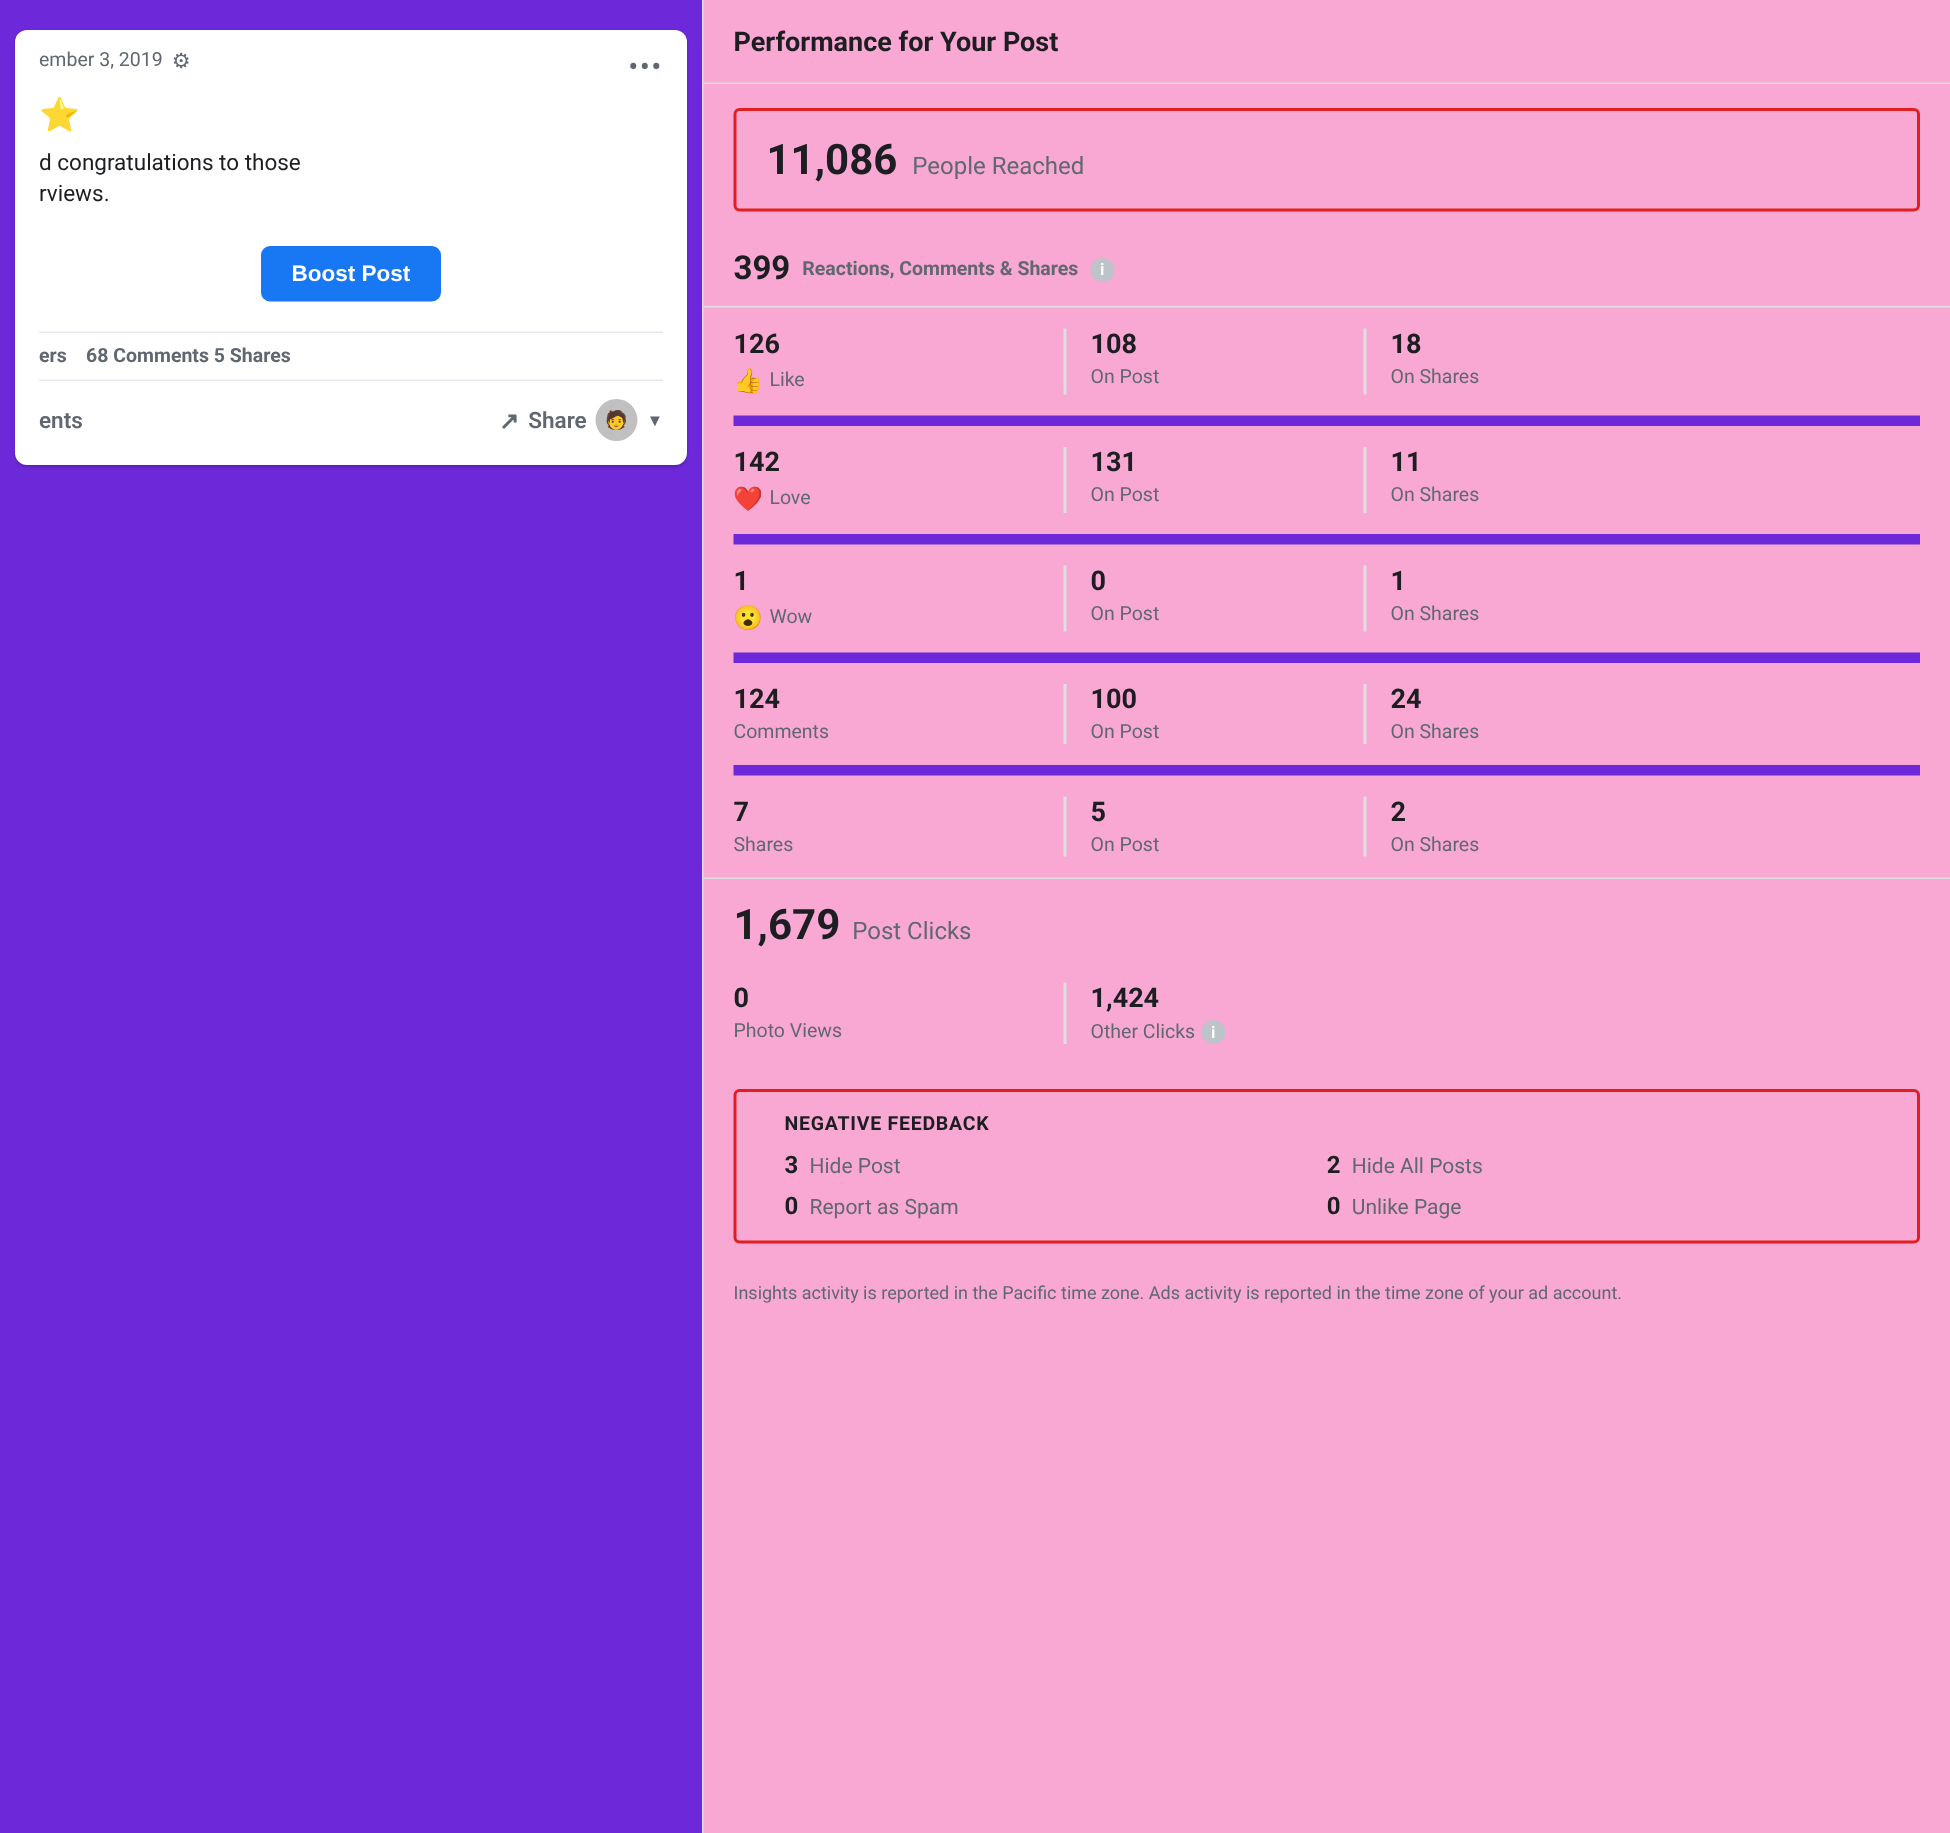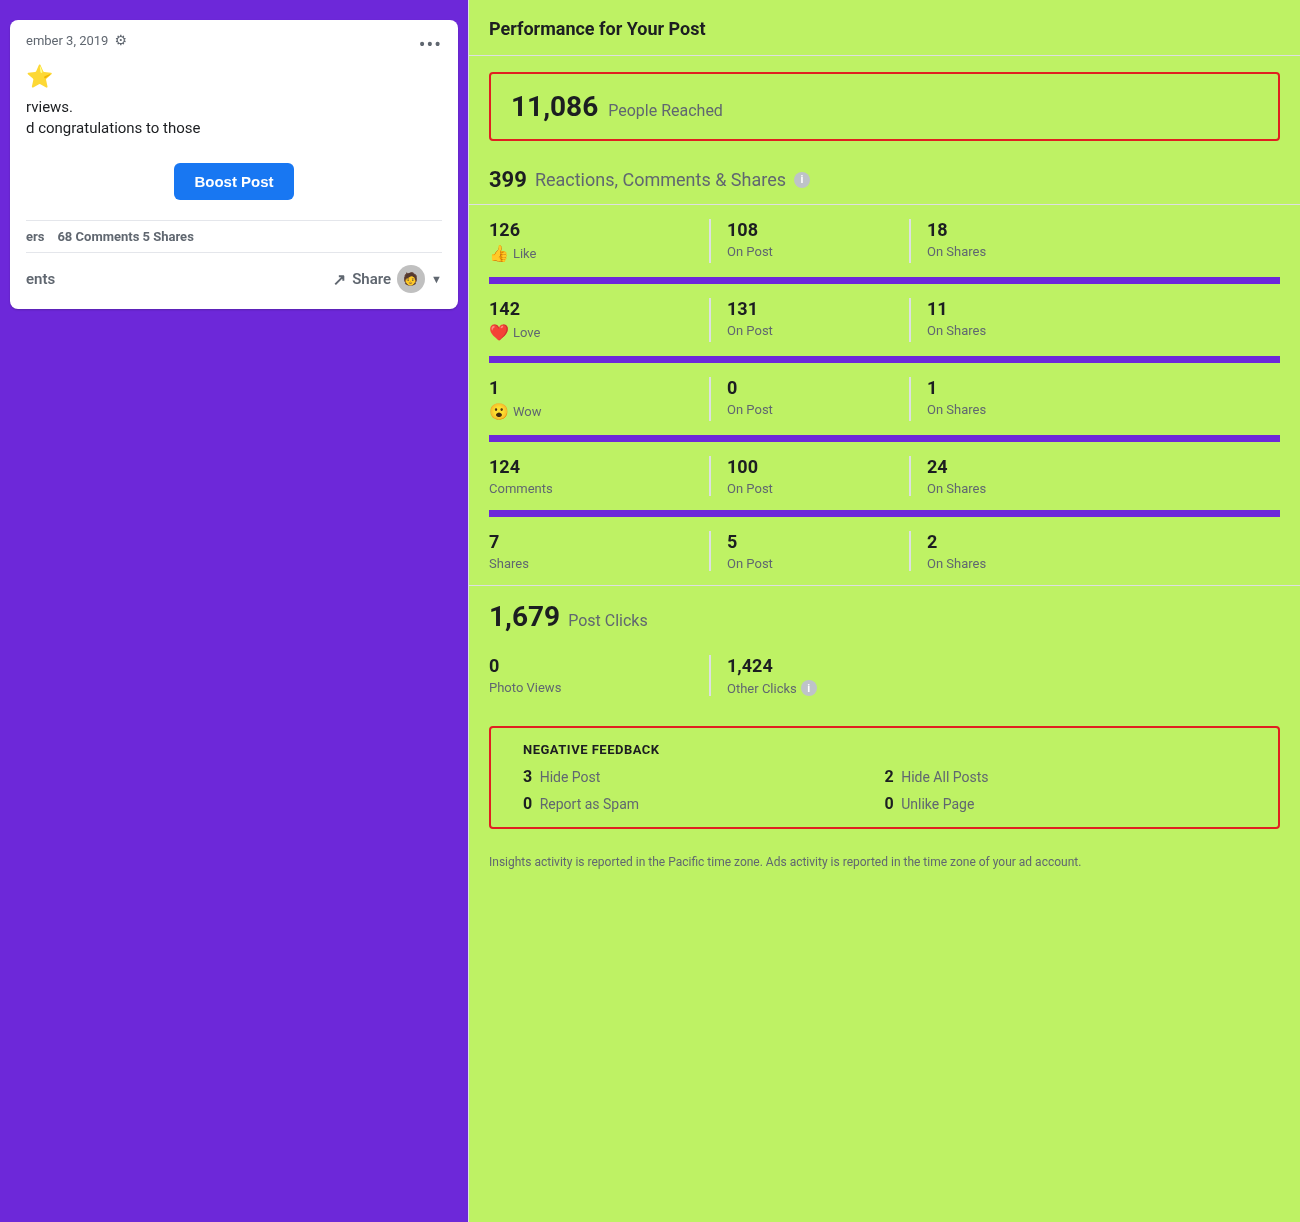--- a/index.html
+++ b/index.html
@@ -113,21 +113,21 @@
       align-items: center;
       justify-content: center;
       font-size: 12px;
       color: #fff;
       overflow: hidden;
     }
 
     
     .right-panel {
       flex: 1;
-      background: #bef264;
+      background: #f9a8d4;
       min-height: 1222px;
       padding: 0;
       border-left: 1px solid #dddfe2;
     }
 
     .perf-title {
       font-size: 18px;
       font-weight: 700;
       color: #1c1e21;
       padding: 18px 20px 16px 20px;
@@ -164,22 +164,23 @@
       gap: 8px;
     }
 
     .reactions-num {
       font-size: 22px;
       font-weight: 700;
       color: #1c1e21;
     }
 
     .reactions-label {
-      font-size: 18px;
-      color: #606770;
+      font-size: 13px;
+      color: #606770;
+      font-weight: bold;
     }
 
     .info-icon {
       display: inline-flex;
       align-items: center;
       justify-content: center;
       width: 16px;
       height: 16px;
       border-radius: 50%;
       background: #bec3c9;
@@ -301,22 +302,22 @@
       <div class="post-date">
         <span>ember 3, 2019</span>
         <span class="gear-icon">⚙</span>
       </div>
       <span class="dots-icon">•••</span>
     </div>
 
     <div class="star-icon">⭐</div>
 
     <div class="post-text">
+      <div>d congratulations to those</div>
       <div>rviews.</div>
-      <div>d congratulations to those</div>
     </div>
 
     <div style="display:flex; justify-content:flex-end; margin-bottom:8px;">
       <button class="boost-btn">Boost Post</button>
     </div>
 
     <div class="post-stats">
       <span>ers</span>
       &nbsp;&nbsp;
       <span>68 Comments  5 Shares</span>

